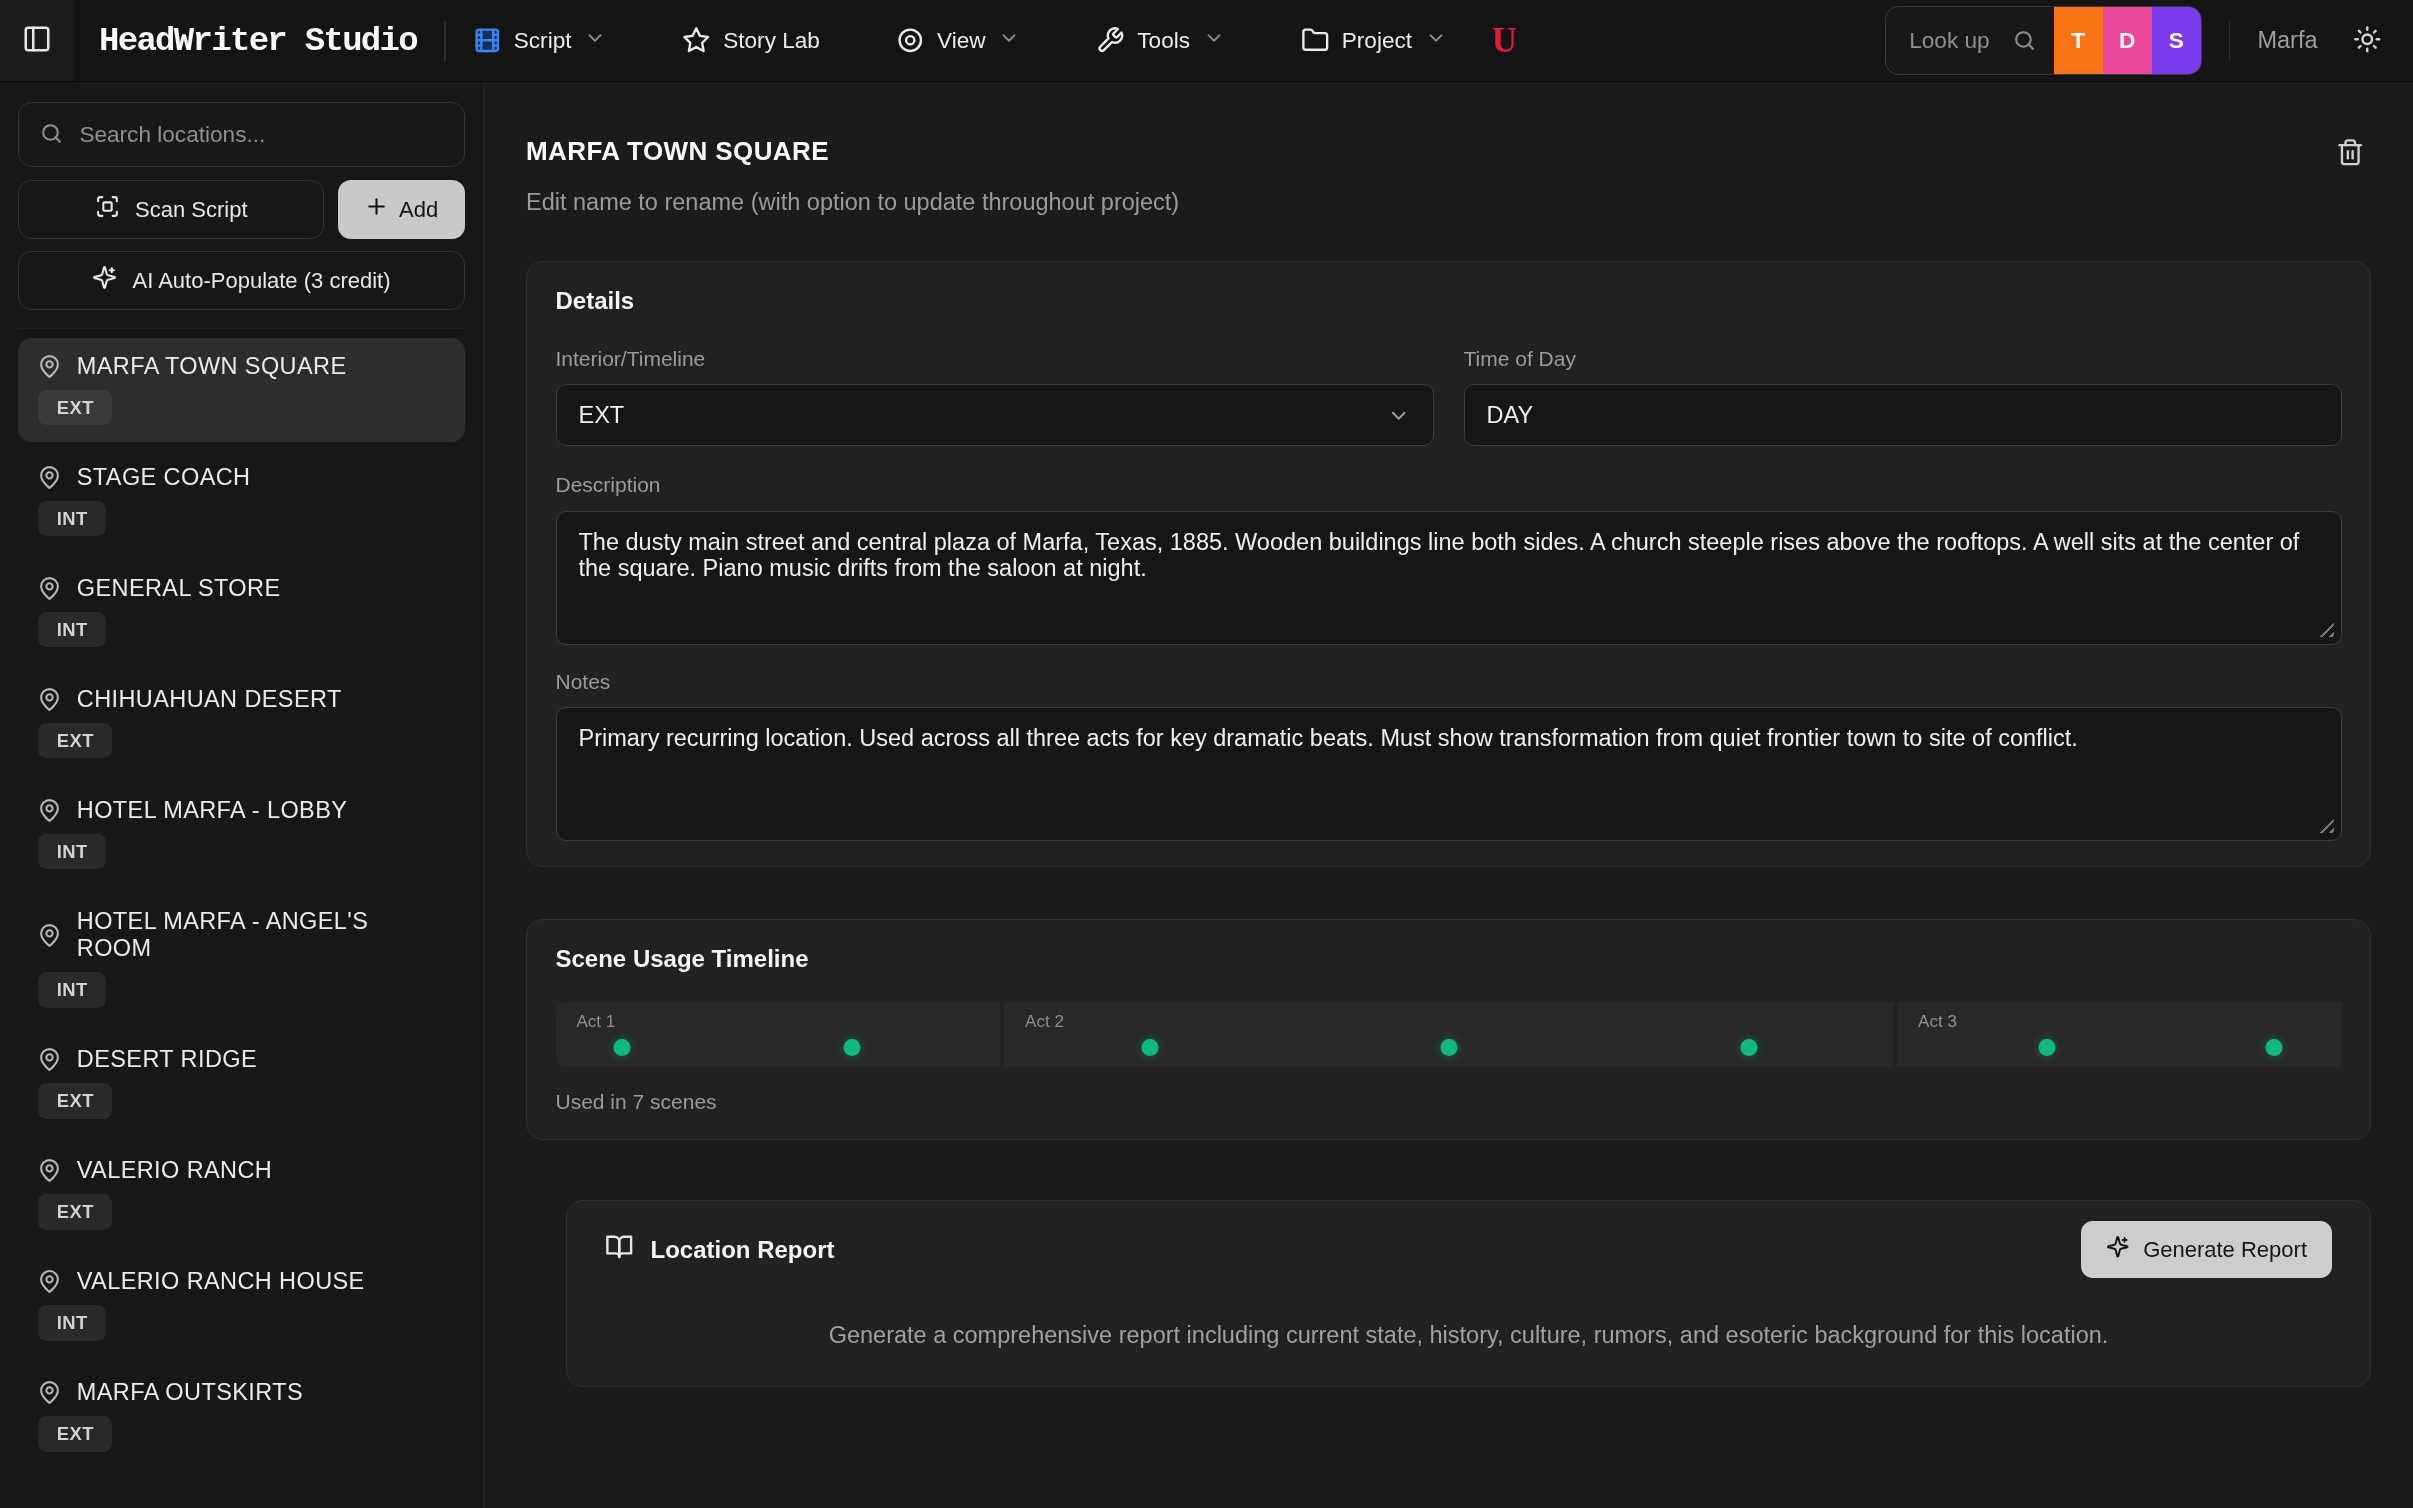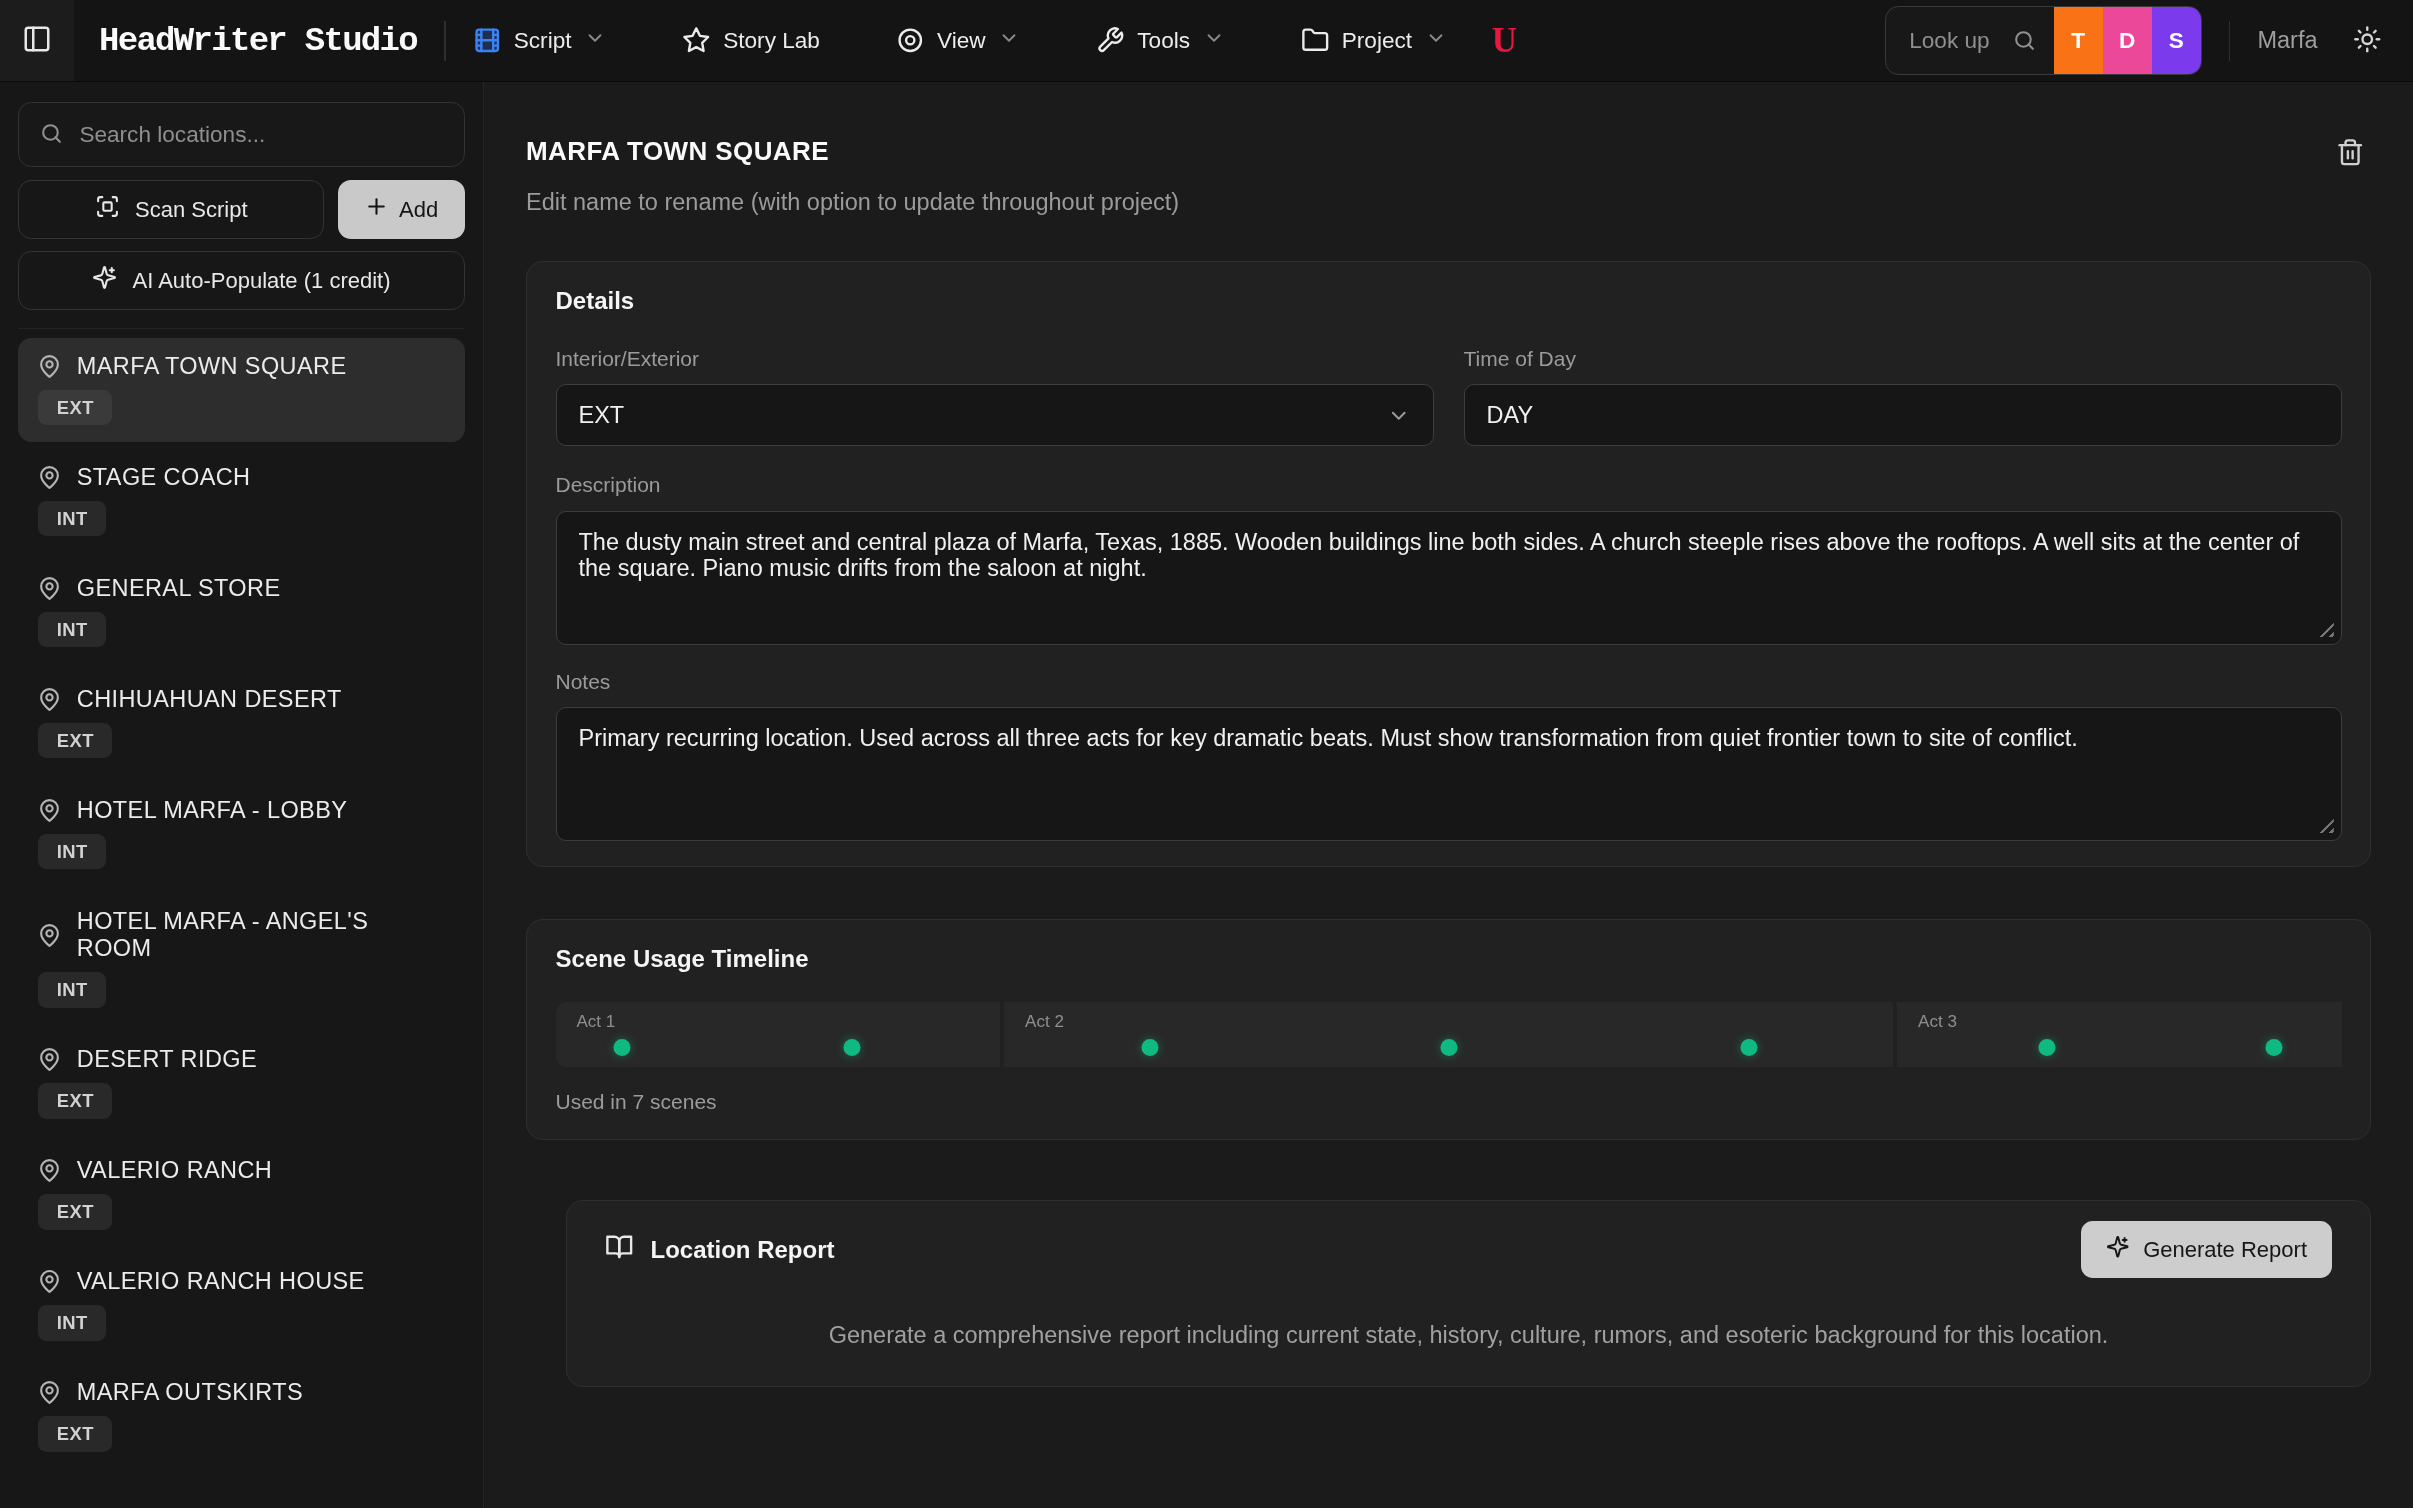--- a/index.html
+++ b/index.html
@@ -209,21 +209,21 @@
             </svg></span>
           <span>Add</span>
         </button>
     </div>
     <button class="ai-btn">
         <span id="ic-ai-sparkles"><svg width="25" height="25" viewBox="0 0 24 24" fill="none" stroke="currentColor" stroke-width="2" stroke-linecap="round" stroke-linejoin="round">
             <path d="M9.94 15.5a2 2 0 0 0-1.44-1.44L2.37 12.5a.5.5 0 0 1 0-.96l6.13-1.58A2 2 0 0 0 9.94 8.5l1.58-6.13a.5.5 0 0 1 .96 0l1.58 6.13a2 2 0 0 0 1.44 1.44l6.13 1.58a.5.5 0 0 1 0 .96l-6.13 1.58a2 2 0 0 0-1.44 1.44l-1.58 6.13a.5.5 0 0 1-.96 0z"></path>
             <path d="M19 3v4"></path>
             <path d="M21 5h-4"></path>
           </svg></span>
-        <span>AI Auto-Populate (1 credit)</span>
+        <span>AI Auto-Populate (3 credit)</span>
       </button>
     <div class="loc-list" id="loc-list">
         <div class="loc-item selected"><div class="loc-name-row">
             <svg width="25" height="25" viewBox="0 0 24 24" fill="none" stroke="currentColor" stroke-width="2" stroke-linecap="round" stroke-linejoin="round">
               <path d="M20 10c0 6-8 12-8 12s-8-6-8-12a8 8 0 0 1 16 0Z"></path>
               <circle cx="12" cy="10" r="3"></circle>
             </svg>
             <span>MARFA TOWN SQUARE</span>
           </div><span class="loc-badge">EXT</span></div>
         <div class="loc-item"><div class="loc-name-row">
@@ -306,21 +306,21 @@
               <path d="M10 11v6"></path>
               <path d="M14 11v6"></path>
             </svg></span>
         </button>
     </div>
 
     <section class="card details-card">
       <h2>Details</h2>
       <div class="grid2">
         <div>
-          <label class="f-label">Interior/Exterior</label>
+          <label class="f-label">Interior/Timeline</label>
           <div class="select">
             <span>EXT</span>
             <span class="chev" id="ic-sel-chev">
                 <svg width="23.5" height="23.5" viewBox="0 0 24 24" fill="none" stroke="currentColor" stroke-width="2" stroke-linecap="round" stroke-linejoin="round">
                   <path d="m6 9 6 6 6-6"></path>
                 </svg>
               </span>
           </div>
         </div>
         <div>

